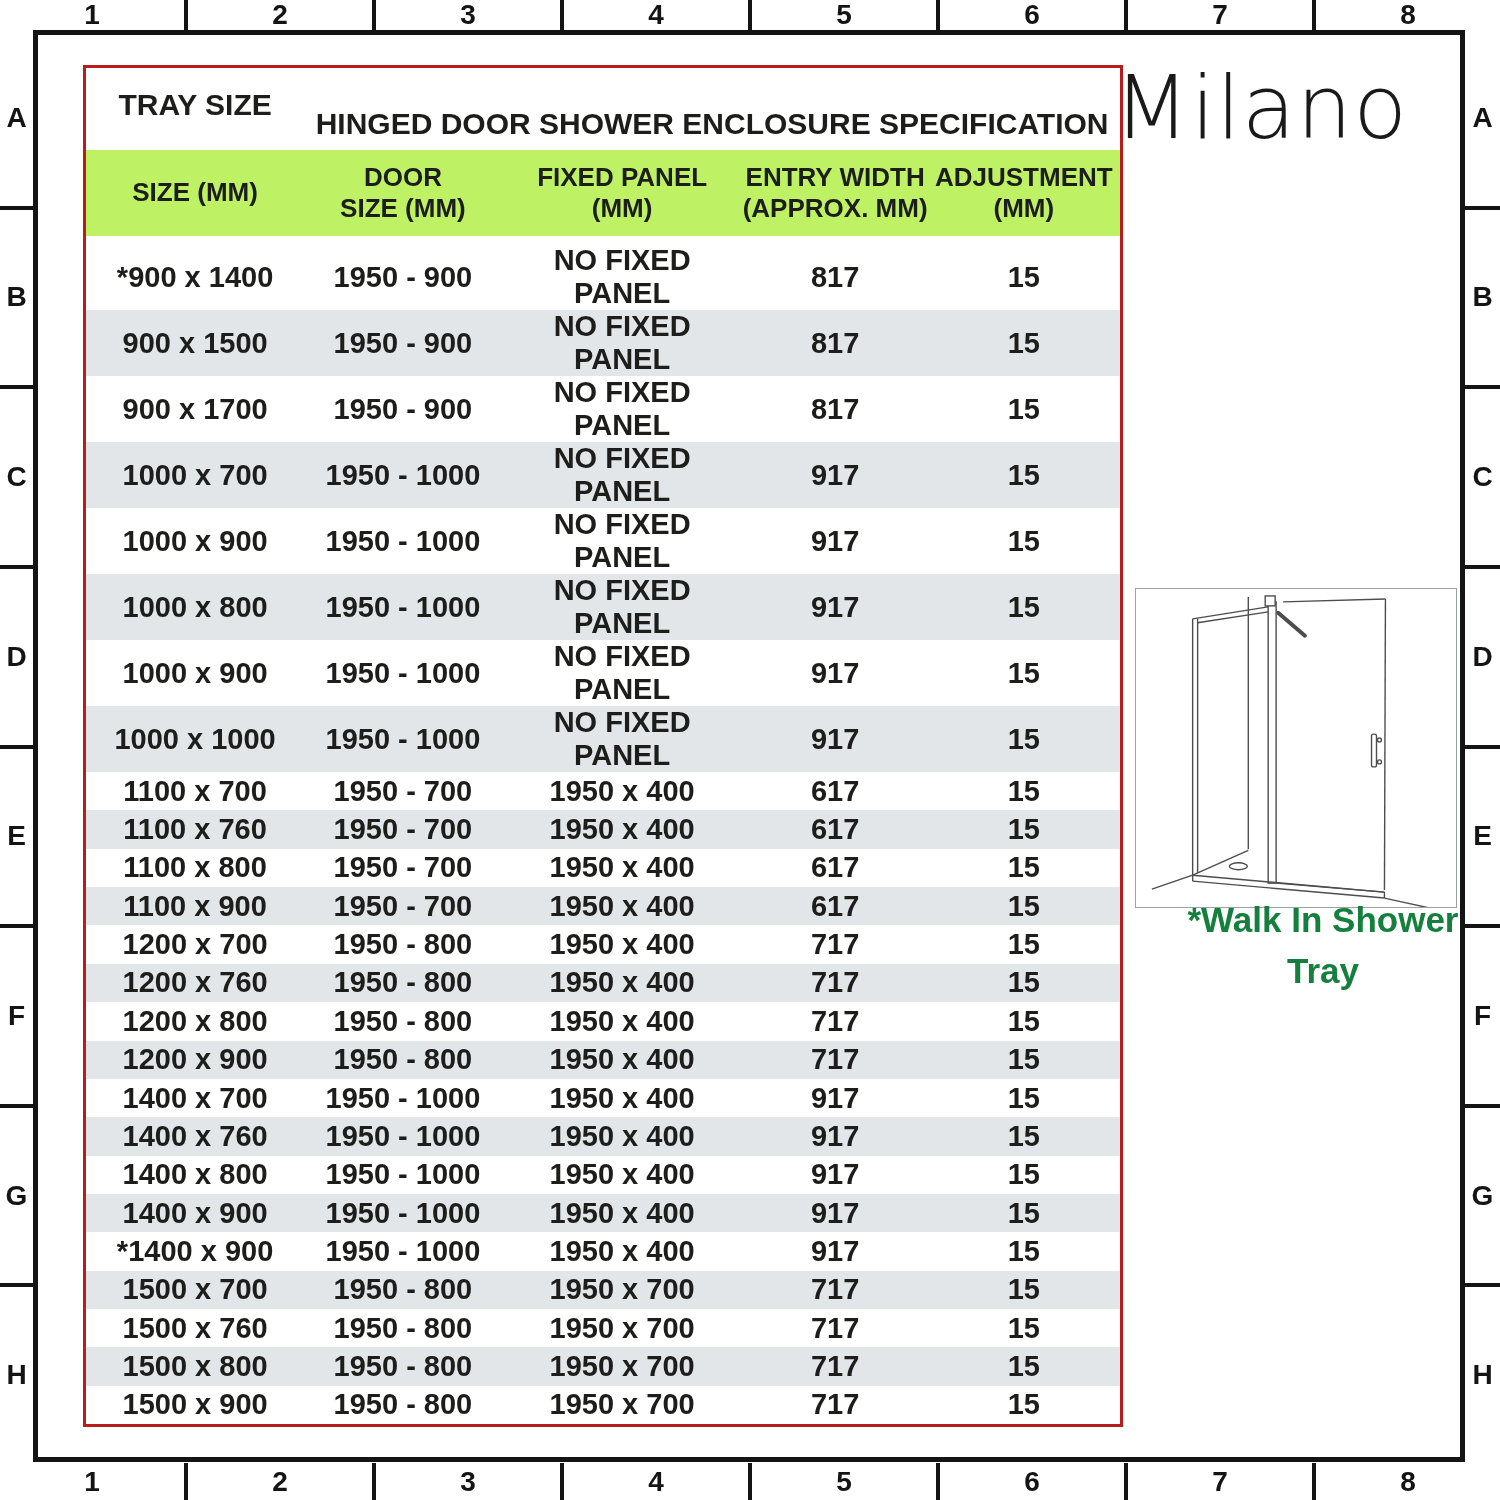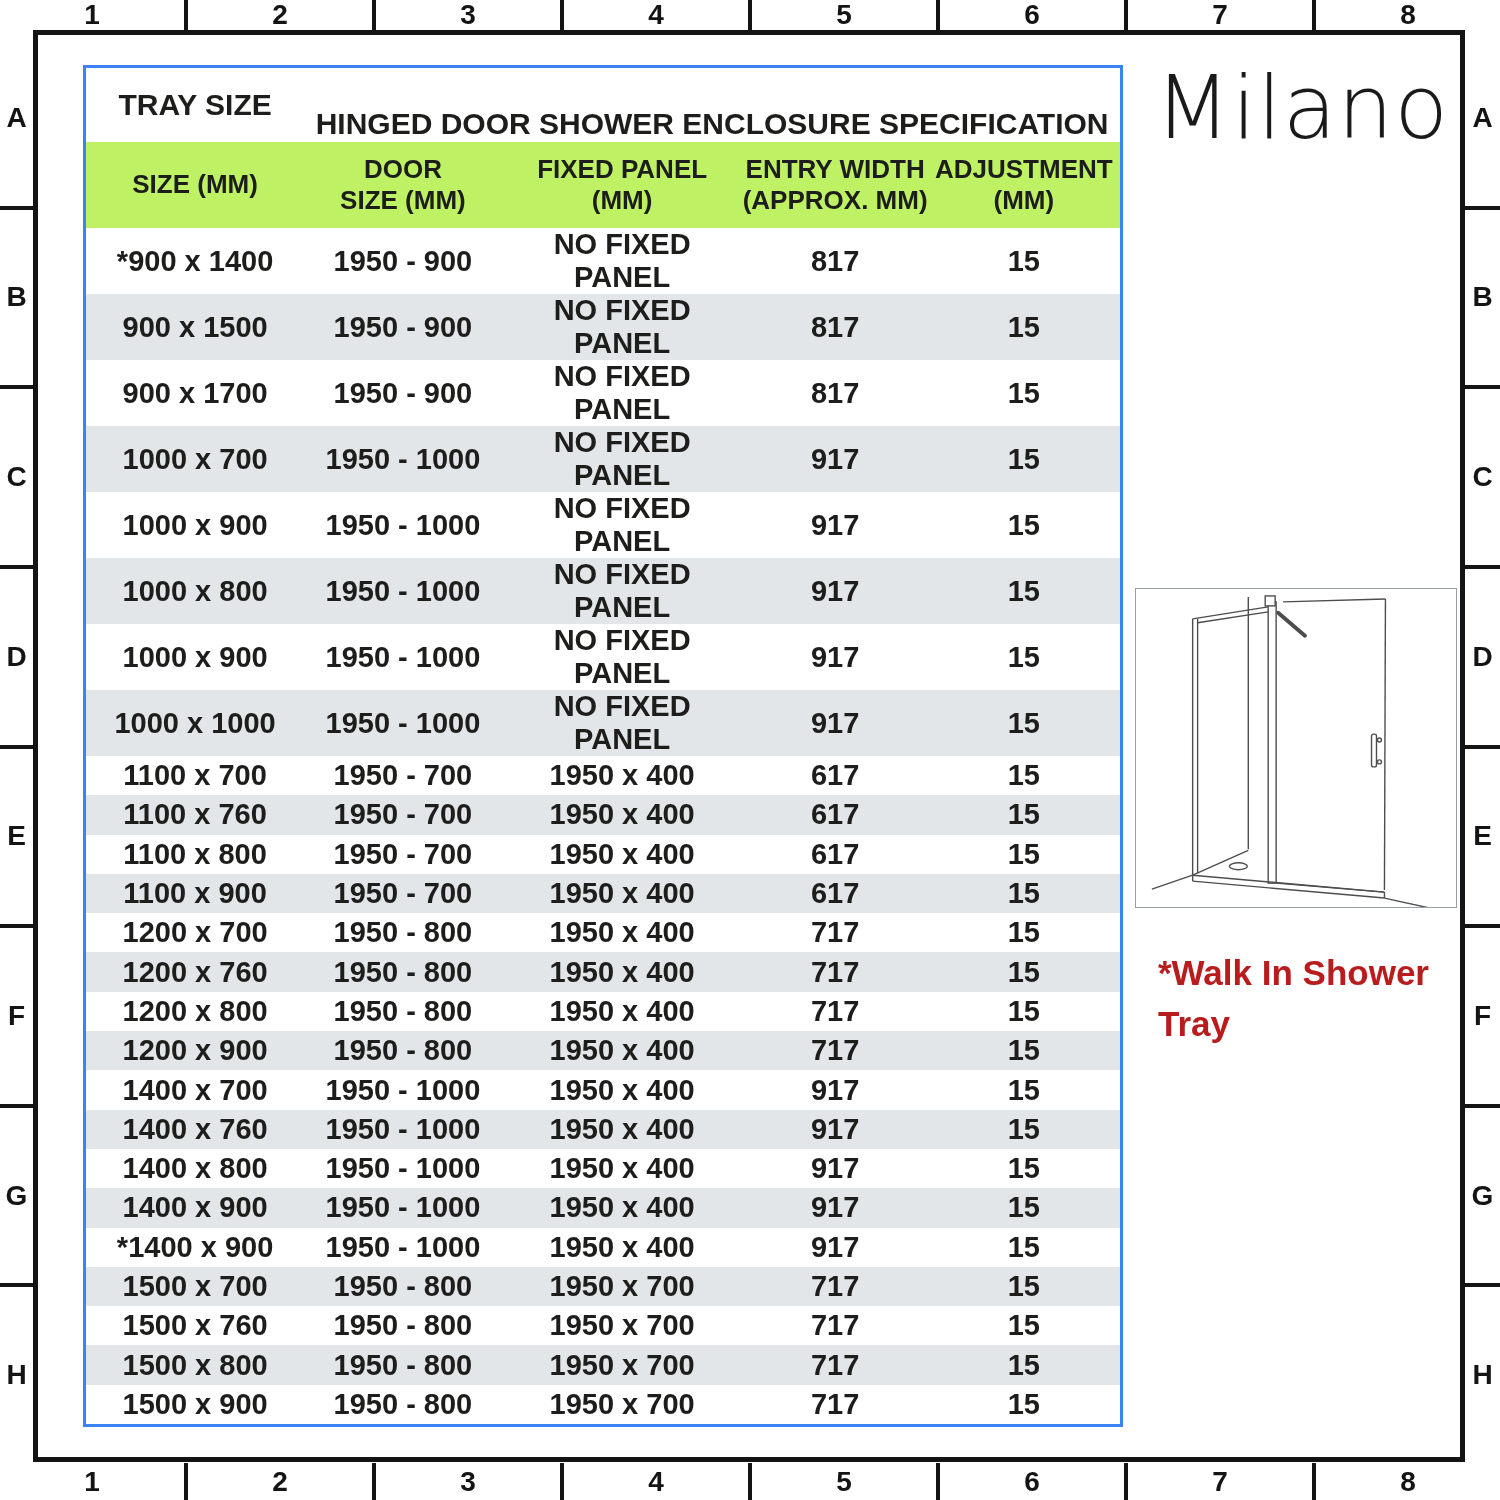--- a/index.html
+++ b/index.html
@@ -16,44 +16,44 @@
   .strip-right{left:1465px;top:30px;width:35px;height:1433px;flex-direction:column;}
   .strip .gcell{flex:1;display:flex;align-items:center;justify-content:center;
         font-size:28px;font-weight:700;color:#141414;}
   .strip-top .gcell:not(:last-of-type),
   .strip-bottom .gcell:not(:last-of-type){border-right:4px solid #141414;}
   .strip-left .gcell:not(:last-of-type),
   .strip-right .gcell:not(:last-of-type){border-bottom:4px solid #141414;}
 
   
   .spec-table{position:absolute;left:83px;top:65px;width:1040px;height:1362px;
-        border:3px solid #3b82f6;box-sizing:border-box;background:#fff;
-        display:flex;flex-direction:column;}
+        border:3px solid #b91c1c;box-sizing:border-box;background:#fff;
+        display:flex;flex-direction:column;gap:8px;}
   .cols{display:grid;grid-template-columns:21.1% 19.1% 23.3% 17.9% 18.6%;}
   .title-row{height:74px;flex:0 0 74px;align-items:center;}
   .title-col1{grid-column:1;text-align:center;font-size:30px;font-weight:700;}
   .title-main{grid-column:2 / 6;text-align:center;font-size:30px;font-weight:700;margin-top:37px;}
   .header-row{height:86px;flex:0 0 86px;background:#bef264;align-items:center;}
   .header-row .hcell{text-align:center;font-size:26px;font-weight:700;
         white-space:pre-line;line-height:1.2;}
   .rows{flex:1;display:flex;flex-direction:column;}
   .rows .trow{flex:1;align-items:center;}
   .rows .trow:nth-of-type(even){background:#e2e6e8;}
   .rows .tcell{text-align:center;font-size:29px;font-weight:700;}
 
   
-  .logo{position:absolute;left:1137px;top:52px;width:330px;height:110px;
+  .logo{position:absolute;left:1096px;top:52px;width:330px;height:110px;
         display:flex;align-items:center;justify-content:center;
         font-family:"DejaVu Sans",sans-serif;font-weight:300;font-size:88px;
         letter-spacing:1px;color:#1a1a1a;}
   .diagram-box{position:absolute;left:1135px;top:588px;width:322px;height:320px;
         border:1px solid #9aa0a3;box-sizing:border-box;background:#fff;}
   .diagram-box svg{display:block;}
-  .note{position:absolute;left:1158px;top:948px;width:330px;
-        font-size:35px;font-weight:700;line-height:1.45;color:#b91c1c;}
+  .note{position:absolute;left:1158px;top:895px;width:330px;
+        font-size:35px;font-weight:700;line-height:1.45;color:#15803d;text-align:center;}
 </style>
 </head>
 <body>
 
 <div class="sheet">
 
   <div class="strip strip-top">
 
   <div class="gcell">1</div>
       <div class="gcell">2</div>

